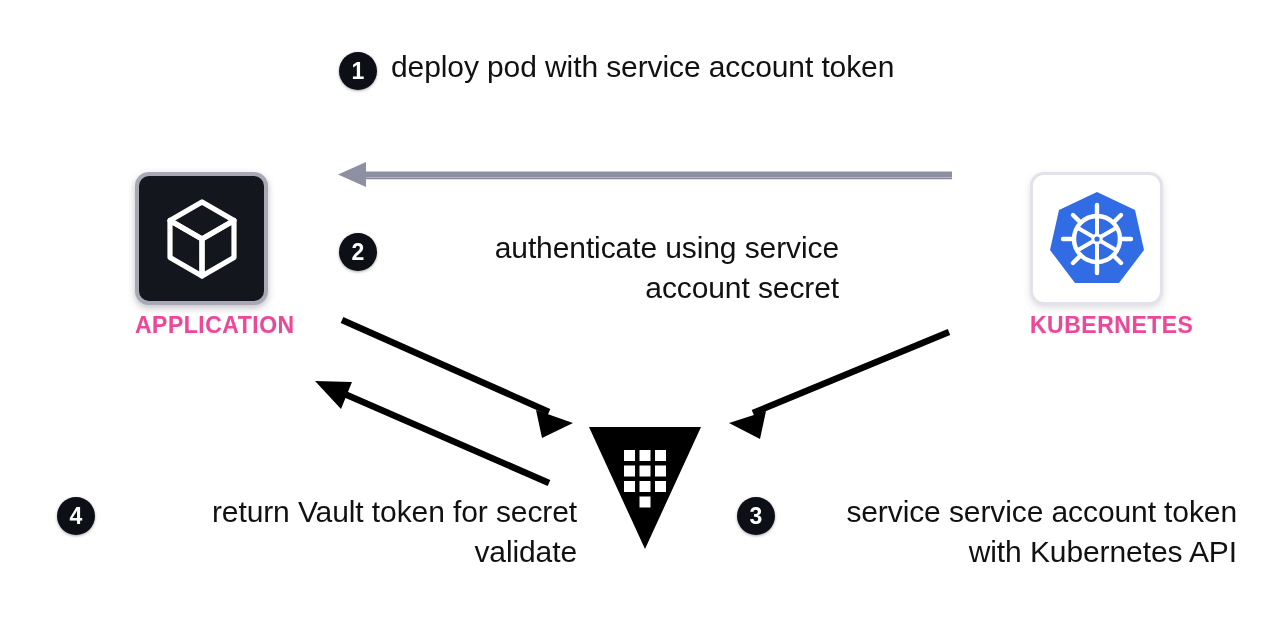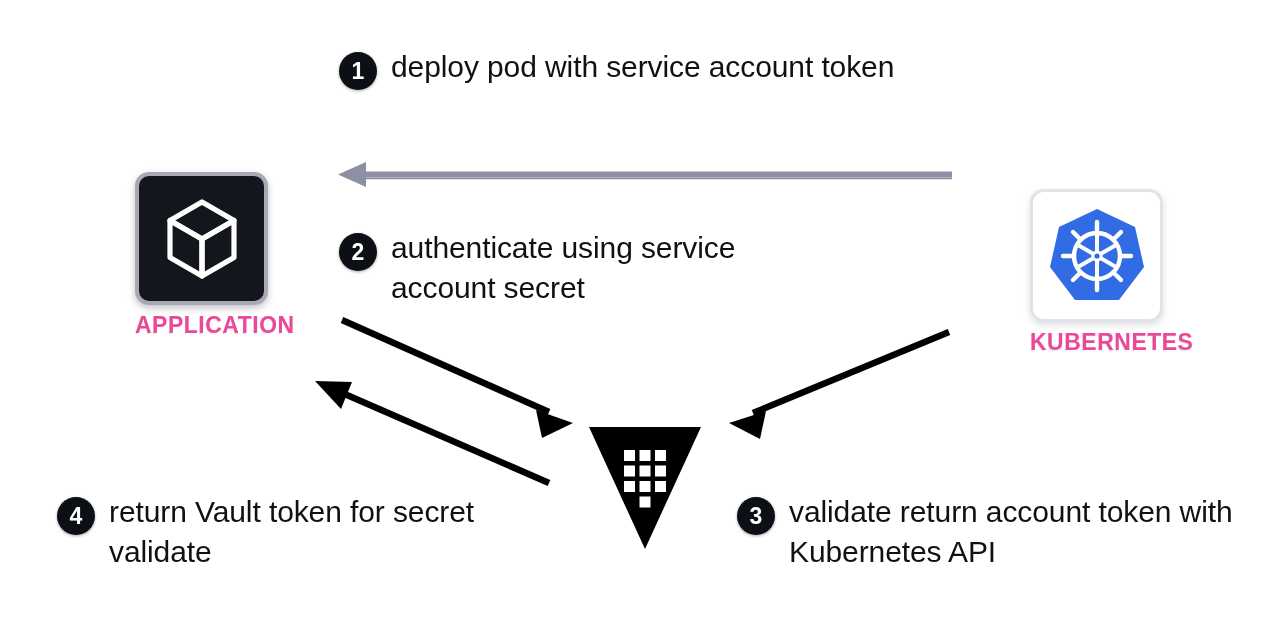--- a/index.html
+++ b/index.html
@@ -28,21 +28,21 @@
     border-radius: 14px;
     display: flex; align-items: center; justify-content: center;
   }
   #app-node { left: 135px; top: 172px; }
   #app-box {
     width: 133px; height: 133px;
     background: #14161d;
     border: 4px solid #a8a9b4;
     box-shadow: 0 3px 7px rgba(120,120,135,.45);
   }
-  #k8s-node { left: 1030px; top: 189px; }
+  #k8s-node { left: 1030px; top: 172px; }
   #k8s-box {
     width: 133px; height: 133px;
     background: #ffffff;
     border: 3px solid #e2e3ea;
     box-shadow: 0 3px 7px rgba(140,140,155,.28);
   }
   .node-label {
     position: absolute;
     top: 140px;
     width: 100%;
@@ -77,20 +77,21 @@
     display: flex; align-items: center; justify-content: center;
     line-height: 1;
     box-shadow: 0 1px 3px rgba(0,0,0,.35);
     margin-top: 5px;
   }
   .step-text {
     font-size: 30px;
     line-height: 1.32;
     color: #111111;
     letter-spacing: -.1px;
+    text-align: right;
   }
   #step-1 { left: 339px; top: 47px; width: 570px; }
   #step-2 { left: 339px; top: 228px; width: 500px; }
   #step-3 { left: 737px; top: 492px; width: 500px; }
   #step-4 { left: 57px; top: 492px; width: 520px; }
 </style>
 </head>
 <body>
 
 <div id="canvas">
@@ -189,21 +190,21 @@
     <div class="step-text">deploy pod with service account token</div>
   </div>
 
   <div class="step" id="step-2">
     <div class="step-badge">2</div>
     <div class="step-text">authenticate using service account secret</div>
   </div>
 
   <div class="step" id="step-3">
     <div class="step-badge">3</div>
-    <div class="step-text">validate return account token with Kubernetes API</div>
+    <div class="step-text">service service account token with Kubernetes API</div>
   </div>
 
   <div class="step" id="step-4">
     <div class="step-badge">4</div>
     <div class="step-text">return Vault token for secret validate</div>
   </div>
 
 </div>
 
 </body></html>

